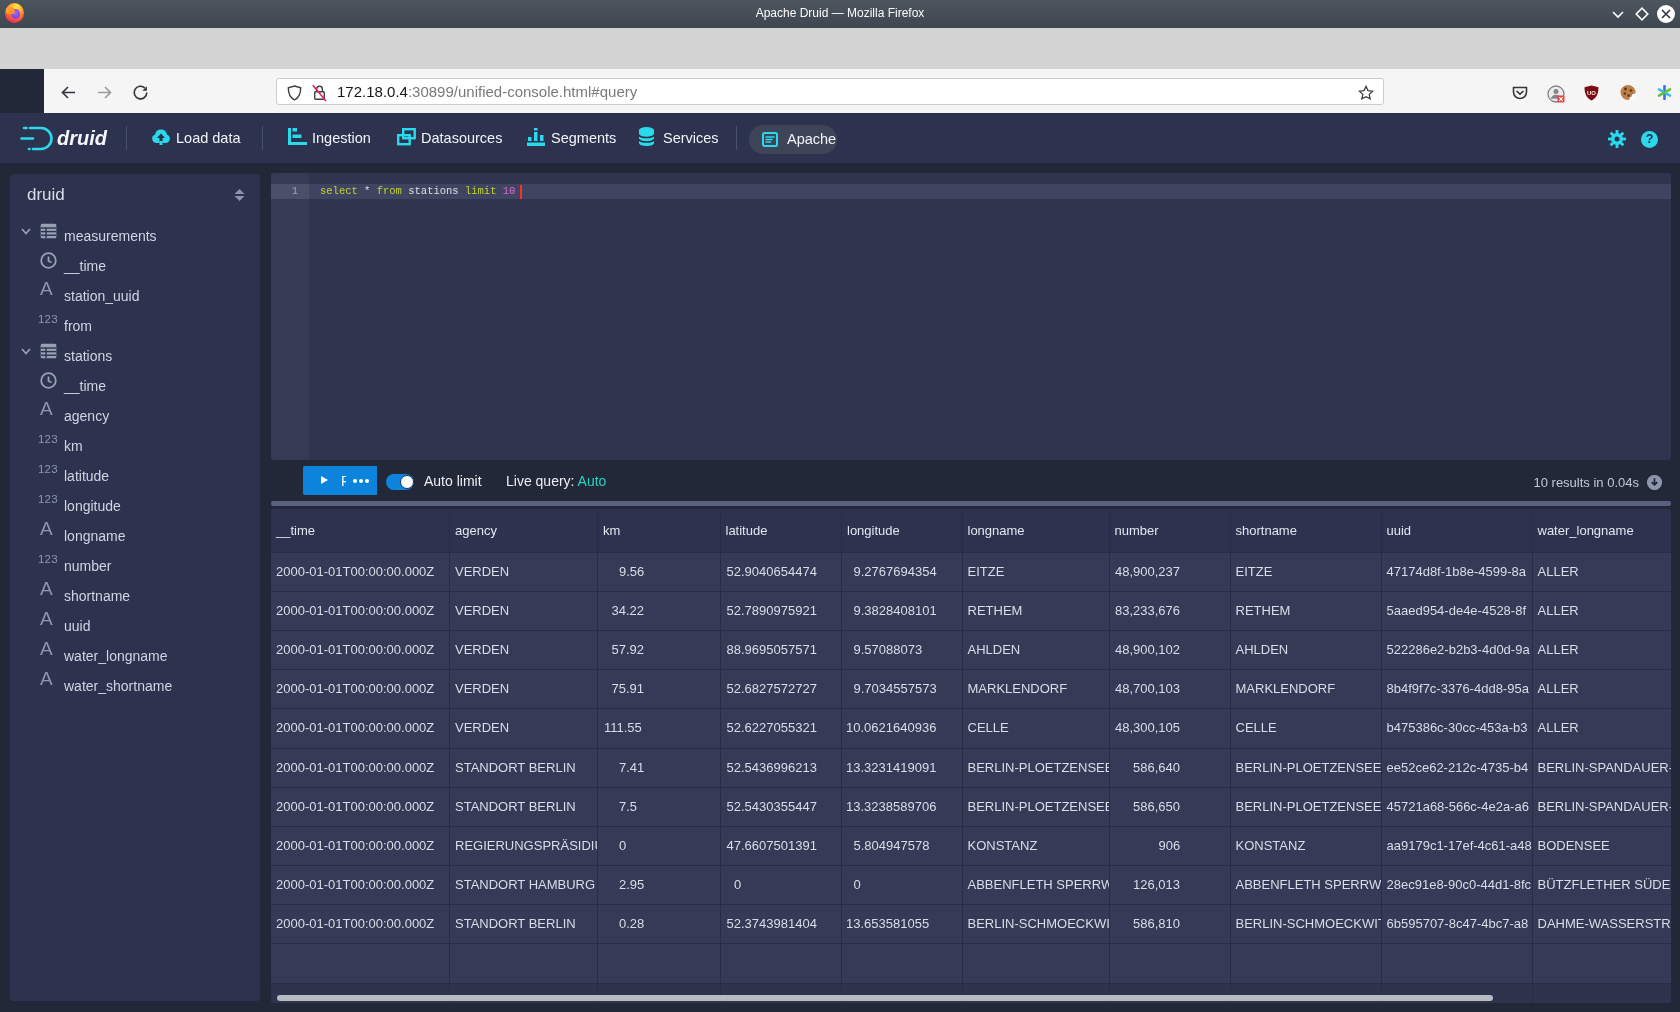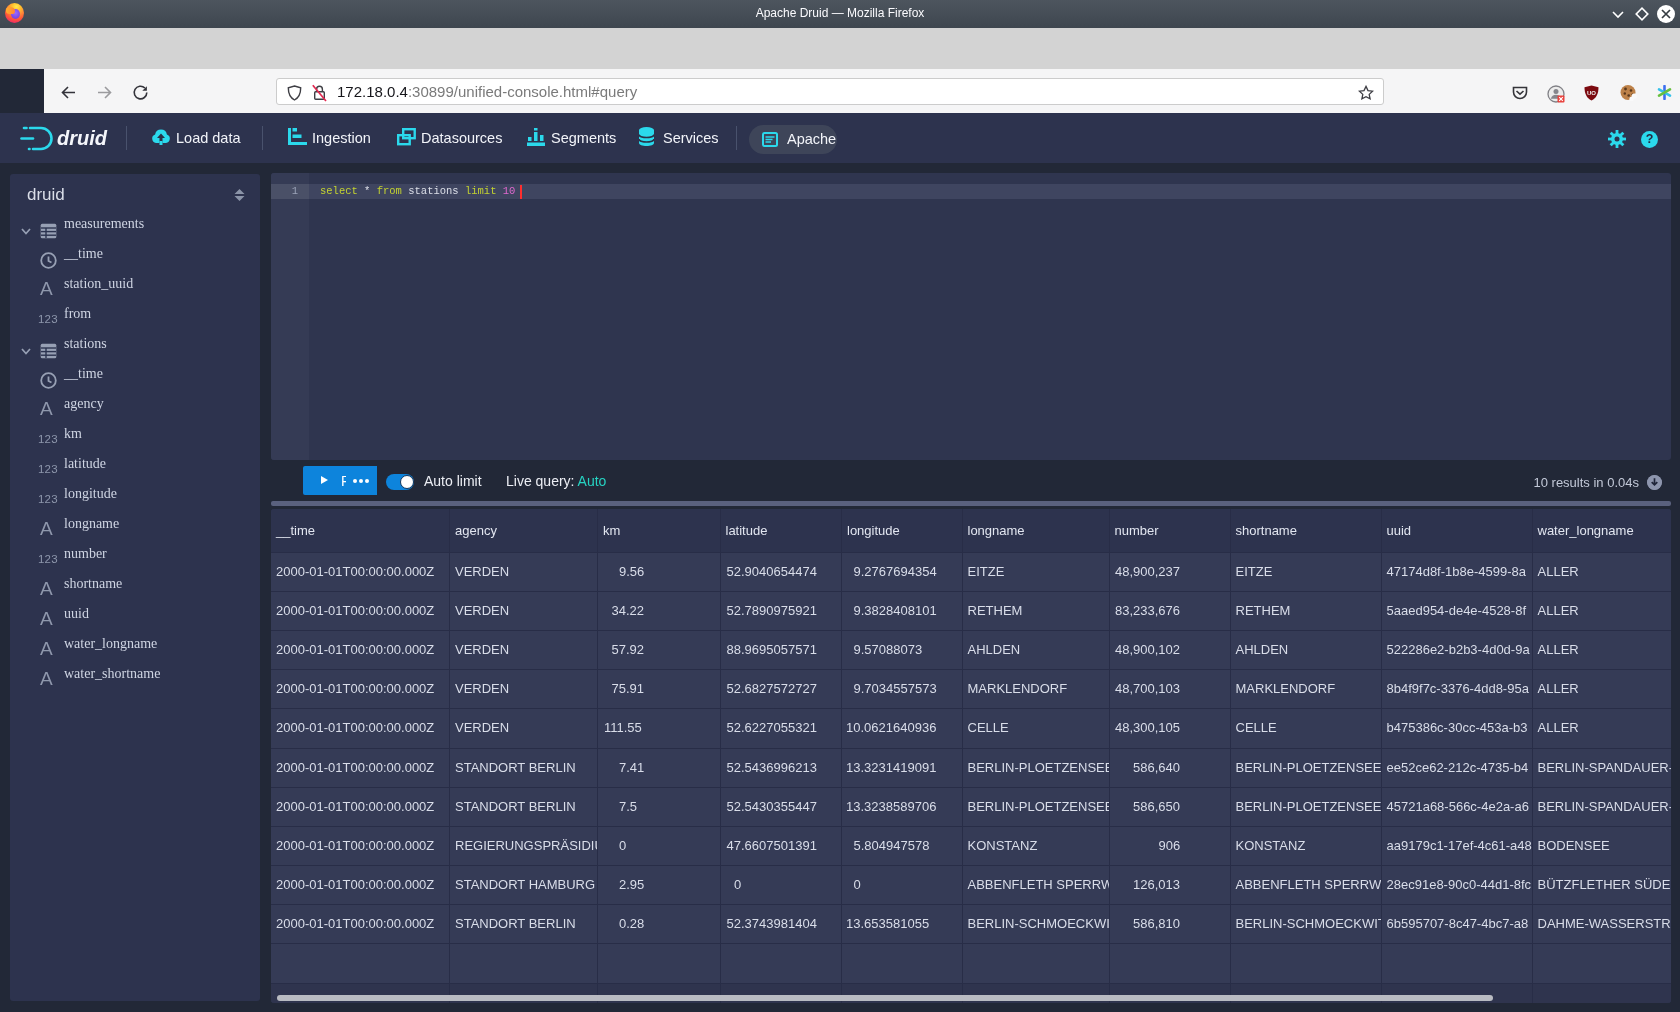--- a/index.html
+++ b/index.html
@@ -35,21 +35,21 @@
 #navbar { position:absolute; left:0; top:113px; width:1680px; height:50px; background:#2d334e; }
 .navdiv { position:absolute; top:13px; width:1px; height:24px; background:#49526d; }
 .navitem { position:absolute; top:0; height:50px; color:#f2f4f9; font-size:14.5px; }
 .navitem span.lbl { position:absolute; top:17px; left:24px; white-space:nowrap; }
 .qpill { position:absolute; left:749px; top:11.5px; width:88px; height:29px; background:#3e4559; border-radius:14.5px; }
 
 
 #sidebar { position:absolute; left:10px; top:174px; width:250px; height:827px; background:#2d334e; border-radius:3px; }
 #sbtitle { position:absolute; left:17px; top:11px; font-size:17px; color:#dadee8; }
 .treerow { position:absolute; left:0; height:30px; width:250px; color:#cfd5e3; font-size:14px; }
-.treerow .txt { position:absolute; top:0; white-space:nowrap;font-family:Liberation Serif, serif; }
+.treerow .txt { position:absolute; top:12px; white-space:nowrap; }
 .ticon { position:absolute; color:#8e97ac; }
 
 
 #editor { position:absolute; left:271px; top:173px; width:1400px; height:287px; background:#2f354f; border-radius:3px; overflow:hidden; }
 #gutter { position:absolute; left:0; top:0; width:38px; height:287px; background:#353b55; }
 #hl-gutter { position:absolute; left:0; top:11px; width:38px; height:15px; background:#4a5067; }
 #hl-code { position:absolute; left:38px; top:11px; width:1362px; height:15px; background:#3f4560; }
 #lineno { position:absolute; left:0; top:12px; width:27px; text-align:right; color:#9ca3b8; font-family:"Liberation Mono",monospace; font-size:10.5px; line-height:13px; }
 #codeline { position:absolute; left:49px; top:12px; font-family:"Liberation Mono",monospace; font-size:10.5px; line-height:13px; white-space:pre; color:#dcdfe8; }
 .kw { color:#c3d230;text-align:center; } .num { color:#e069ce; }

